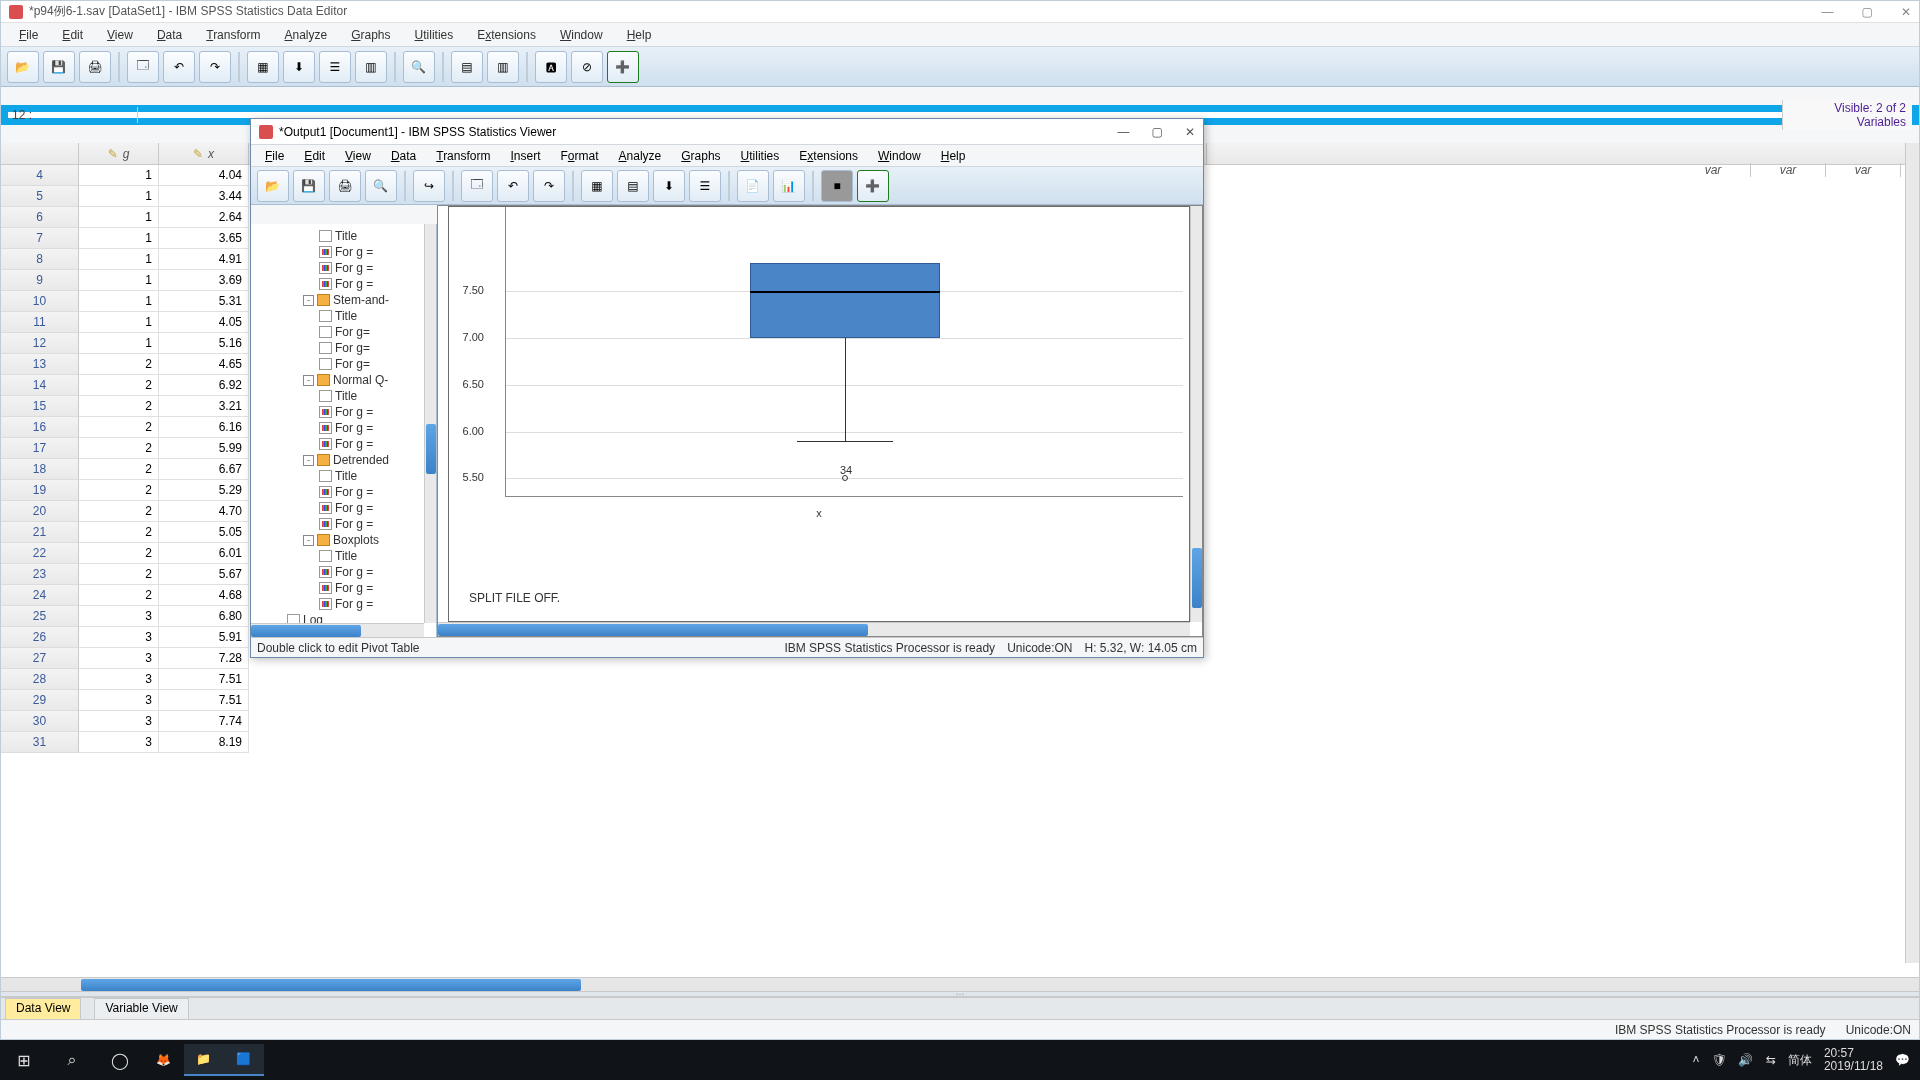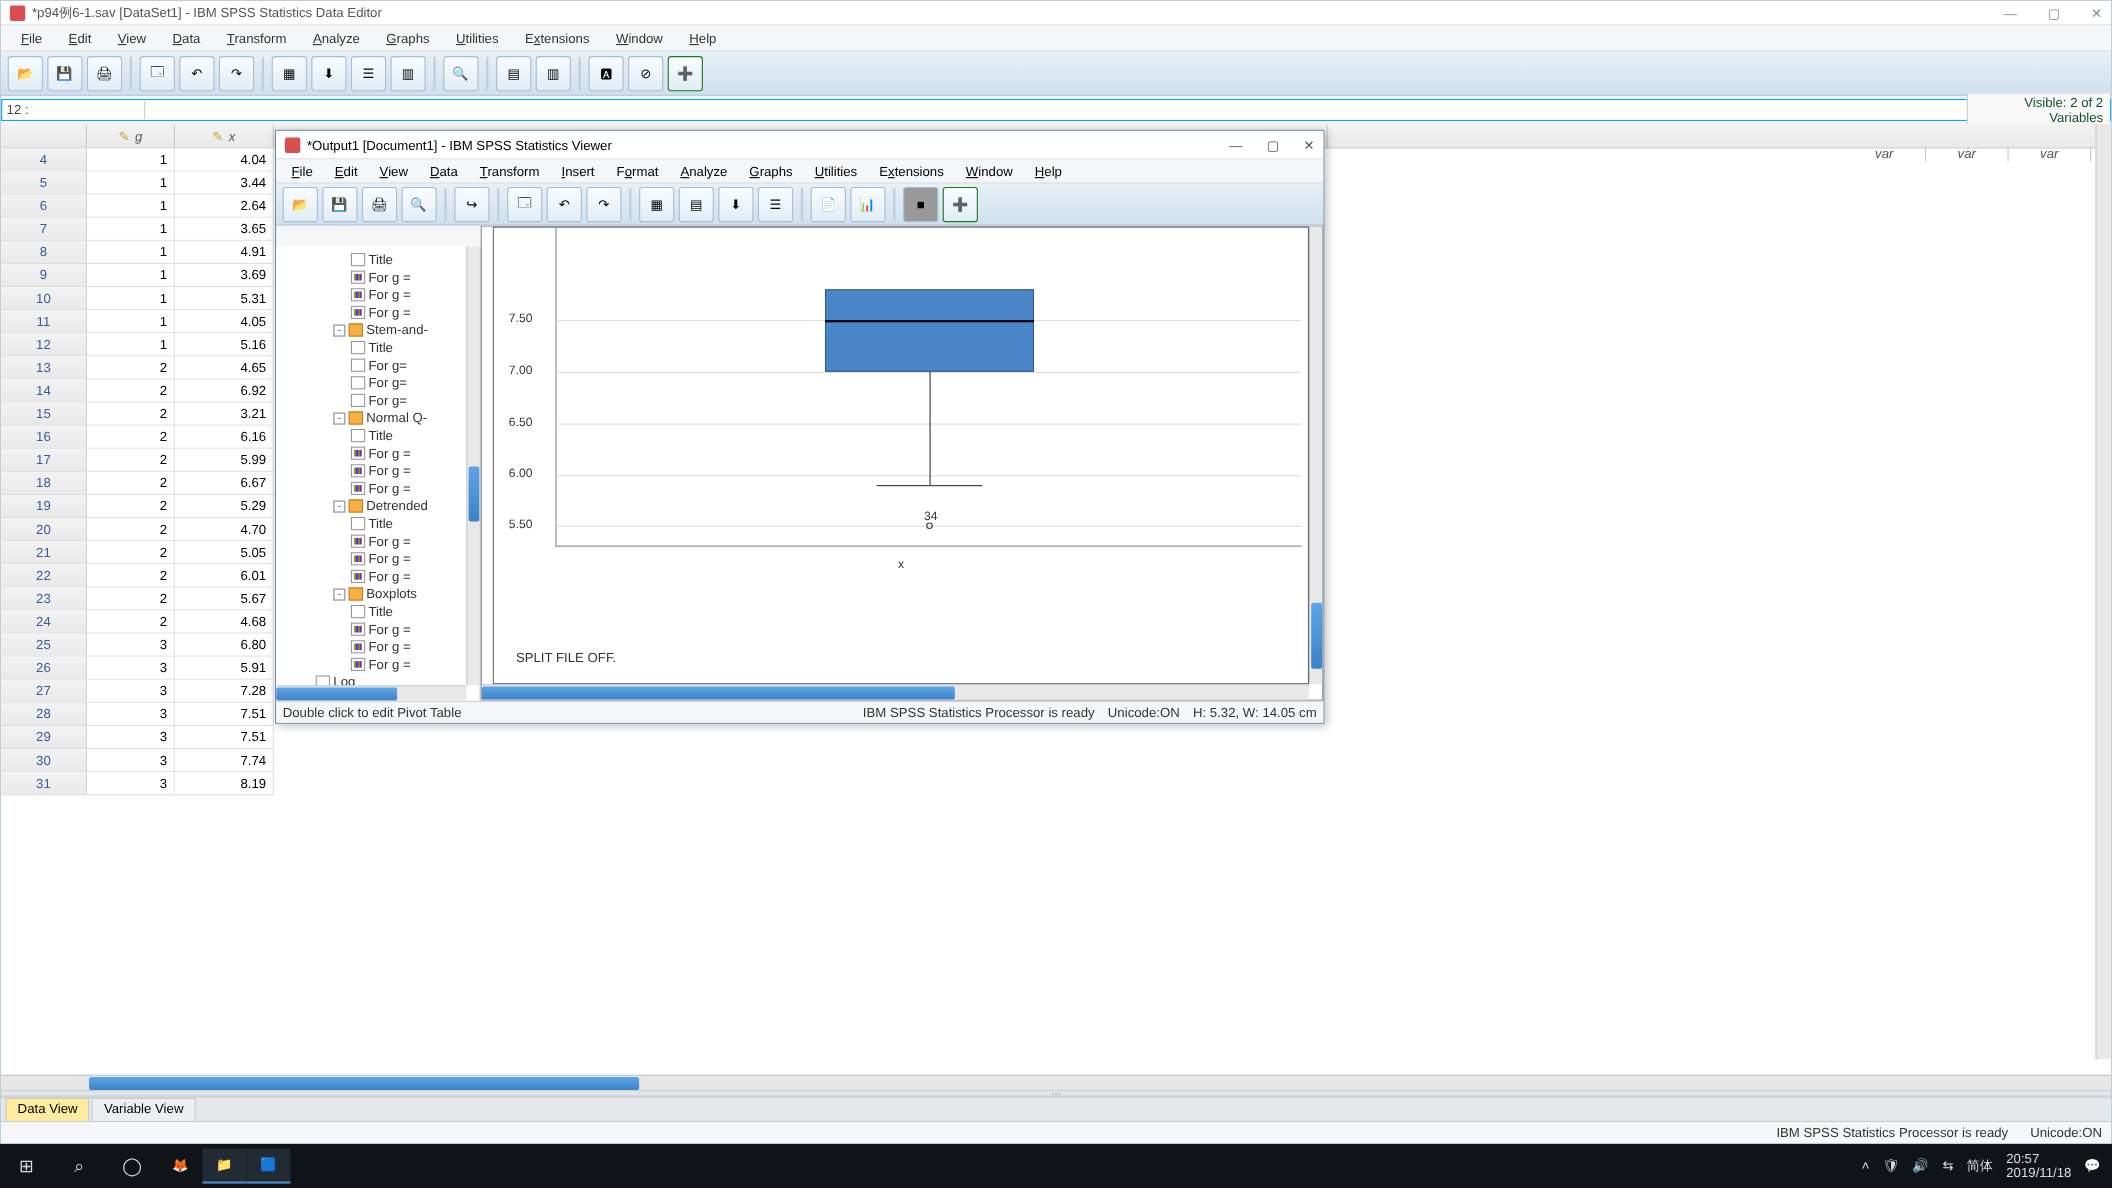--- a/index.html
+++ b/index.html
@@ -13,24 +13,24 @@
 .titlebar-controls span { cursor: pointer; }
 
 .menubar { height: 24px; background: #f5f6f7; display: flex; align-items: center; padding: 0 6px; gap: 0; border-bottom: 1px solid #d0d7de; color: #333; }
 .menubar span { padding: 3px 12px; cursor: pointer; }
 .menubar span u { text-decoration: underline; }
 
 .toolbar { height: 40px; background: linear-gradient(#e8f0f7, #cfe0ef); display: flex; align-items: center; padding: 2px 6px; gap: 4px; border-bottom: 1px solid #a9bed2; }
 .tb-btn { width: 32px; height: 32px; border: 1px solid #a9bed2; background: linear-gradient(#fbfdff, #e1ecf5); border-radius: 3px; display: flex; align-items: center; justify-content: center; cursor: pointer; }
 .tb-sep { width: 2px; height: 30px; background: #bfcddb; margin: 0 3px; }
 
-.inputbar { height: 20px; background: #fff; border: 1px solid #0ea5e9; display: flex; align-items: center; margin: 3px 0; }
+.inputbar { height: 20px; background: #fff; border: 7px solid #0ea5e9; display: flex; align-items: center; margin: 18px 0; }
 .inputbar-cell { width: 130px; padding: 1px 4px; border-right: 1px solid #ccc; color: #444; }
 .inputbar-val { flex: 1; padding: 1px 4px; }
-.visible-vars { width: 130px; text-align: right; padding: 1px 6px; border-left: 1px solid #ccc; color: #14532d; background:#f8f8f8; }
+.visible-vars { width: 130px; text-align: right; padding: 1px 6px; border-left: 1px solid #ccc; color: #4c1d95; background:#f8f8f8; }
 
 .data-body { flex: 1; display: flex; position: relative; overflow: hidden; }
 .data-grid { background: #fff; position: relative; }
 .col-headers { display: flex; background: linear-gradient(#f3f3f3, #e9e9e9); border-bottom: 1px solid #c9c9c9; height: 22px; }
 .ch { border-right: 1px solid #c9c9c9; display: flex; align-items: center; justify-content: center; color: #555; font-style: italic; }
 .ch.rowh { width: 78px; font-style: normal; }
 .ch.cg { width: 80px; }
 .ch.cx { width: 90px; }
 .ch.var { width: 75px; }
 .ch .pencil { color: #c2a234; margin-right: 5px; font-style: normal; }
@@ -42,21 +42,21 @@
 .row .cg { width: 80px; }
 .row .cx { width: 90px; }
 
 .right-vars { position: absolute; right: 18px; top: 0; display: flex; margin-top: 20px; }
 .right-filler { position:absolute; right:0; top:0; width:14px; bottom:14px; background:#e9e9e9; border-left:1px solid #c9c9c9; }
 
 .hscroll { height: 14px; background: #e6e6e6; border-top: 1px solid #c9c9c9; position: relative; }
 .hscroll-thumb { position: absolute; left: 80px; top: 1px; height: 12px; width: 500px; background: linear-gradient(#5ea5e7, #3c82c8); border-radius: 2px; }
 
 .tabs { height: 22px; background: #e4e8eb; border-top: 1px solid #c9c9c9; display: flex; padding: 0 4px; }
-.tab { padding: 2px 10px; border: 1px solid #c2c9cf; border-bottom: none; background: #eceff1; margin-right: 2px; cursor: pointer; }
+.tab { padding: 2px 10px; border: 1px solid #c2c9cf; border-bottom: none; background: #eceff1; margin-right: 13px; cursor: pointer; }
 .tab.active { background: #ffec9f; }
 
 .statusbar { height: 20px; background: #f5f6f7; border-top: 1px solid #c9c9c9; display: flex; align-items: center; padding: 0 8px; gap: 8px; color: #333; }
 .statusbar .sb-right { margin-left: auto; display: flex; gap: 20px; }
 
 .split-grip { height:6px; background:#e0e6ec; border-top:1px solid #c9c9c9; border-bottom:1px solid #c9c9c9; text-align:center; color:#888; font-size:9px; line-height:4px; }
 
 
 .viewer { position: absolute; left: 250px; top: 118px; width: 954px; height: 540px; background: #f5f6f7; border: 1px solid #6b8aab; box-shadow: 2px 2px 8px rgba(0,0,0,0.25); display: flex; flex-direction: column; }
 .viewer .vtitle { height: 26px; background: #fff; display: flex; align-items: center; padding: 0 8px; border-bottom: 1px solid #d0d7de; }

